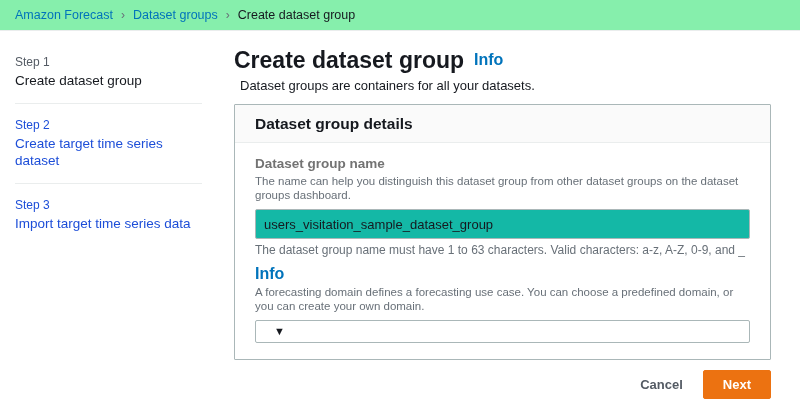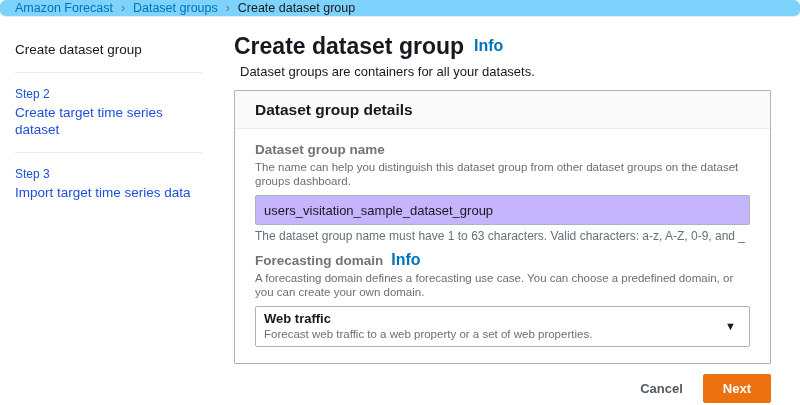--- a/index.html
+++ b/index.html
@@ -5,23 +5,23 @@
   * { box-sizing: border-box; }
   html, body { margin: 0; padding: 0; }
   body {
     width: 800px; height: 405px; overflow: hidden;
     font-family: "Liberation Sans", sans-serif;
     background: #ffffff; color: #16191f;
   }
 
   
   .topbar {
-    height: 17px; display: flex; align-items: center;
+    height: 31px; display: flex; align-items: center;
     padding: 0 15px; border-bottom: 1px solid #eaeded;
-    font-size: 12.5px; background: #7dd3fc; border-radius: 6px;
+    font-size: 12.5px; background: #86efac;
   }
   .topbar a { color: #0073bb; text-decoration: none; cursor: pointer; }
   .topbar .sep { color: #687078; margin: 0 8px; font-size: 12px; }
   .topbar .current { color: #16191f; }
 
   .layout { display: flex; height: 373px; }
 
   
   .sidebar { width: 218px; padding: 24px 16px 0 15px; flex: 0 0 auto; }
   .step { cursor: pointer; }
@@ -47,21 +47,21 @@
   .card-body { padding: 12px 20px 16px; }
 
   .field-label { font-size: 13.5px; font-weight: bold; color: #737373; line-height: 17px; }
   .label-row { display: flex; align-items: baseline; gap: 8px; }
   .field-desc { font-size: 11.5px; color: #687078; line-height: 14px; margin: 2px 0 7px; }
   .field-hint { font-size: 12px; color: #687078; line-height: 14px; margin: 4px 0 8px; }
 
   .text-input {
     width: 100%; height: 30px; padding: 4px 8px;
     font-size: 13px; font-family: inherit; color: #16191f;
-    border: 1px solid #aab7b8; border-radius: 2px; background: #c4b5fd;
+    border: 1px solid #aab7b8; border-radius: 2px; background: #14b8a6;
   }
 
   .select {
     display: flex; align-items: center; justify-content: space-between;
     border: 1px solid #aab7b8; border-radius: 2px; background: #fff;
     padding: 4px 13px 5px 8px; cursor: pointer;
   }
   .select-value { font-size: 13px; font-weight: bold; color: #16191f; line-height: 16px; }
   .select-desc { font-size: 11.5px; color: #687078; line-height: 14px; }
   .caret { font-size: 11px; color: #16191f; margin-left: 10px; }
@@ -87,20 +87,21 @@
   <span class="sep">›</span>
   <a>Dataset groups</a>
   <span class="sep">›</span>
   <span class="current">Create dataset group</span>
 </div>
 
 <div class="layout">
 
   <div class="sidebar">
     <div class="step active">
+      <div class="step-label">Step 1</div>
       <div class="step-title">Create dataset group</div>
     </div>
     <hr class="divider">
     <div class="step inactive">
       <div class="step-label">Step 2</div>
       <div class="step-title">Create target time series dataset</div>
     </div>
     <hr class="divider">
     <div class="step inactive">
       <div class="step-label">Step 3</div>
@@ -124,29 +125,24 @@
 
         <div class="field">
           <div class="field-label">Dataset group name</div>
           <div class="field-desc">The name can help you distinguish this dataset group from other dataset groups on the dataset groups dashboard.</div>
           <input class="text-input" type="text" value="users_visitation_sample_dataset_group" style="">
           <div class="field-hint">The dataset group name must have 1 to 63 characters. Valid characters: a-z, A-Z, 0-9, and _</div>
         </div>
 
         <div class="field">
           <div class="label-row">
-            <span class="field-label">Forecasting domain</span>
             <a class="info-link">Info</a>
           </div>
           <div class="field-desc">A forecasting domain defines a forecasting use case. You can choose a predefined domain, or you can create your own domain.</div>
           <div class="select">
-            <div class="select-text">
-              <div class="select-value">Web traffic</div>
-              <div class="select-desc">Forecast web traffic to a web property or a set of web properties.</div>
-            </div>
             <span class="caret">▼</span>
           </div>
         </div>
 
       </div>
     </div>
 
     <div class="actions">
       <button class="btn-link">Cancel</button>
       <button class="btn-primary">Next</button>

